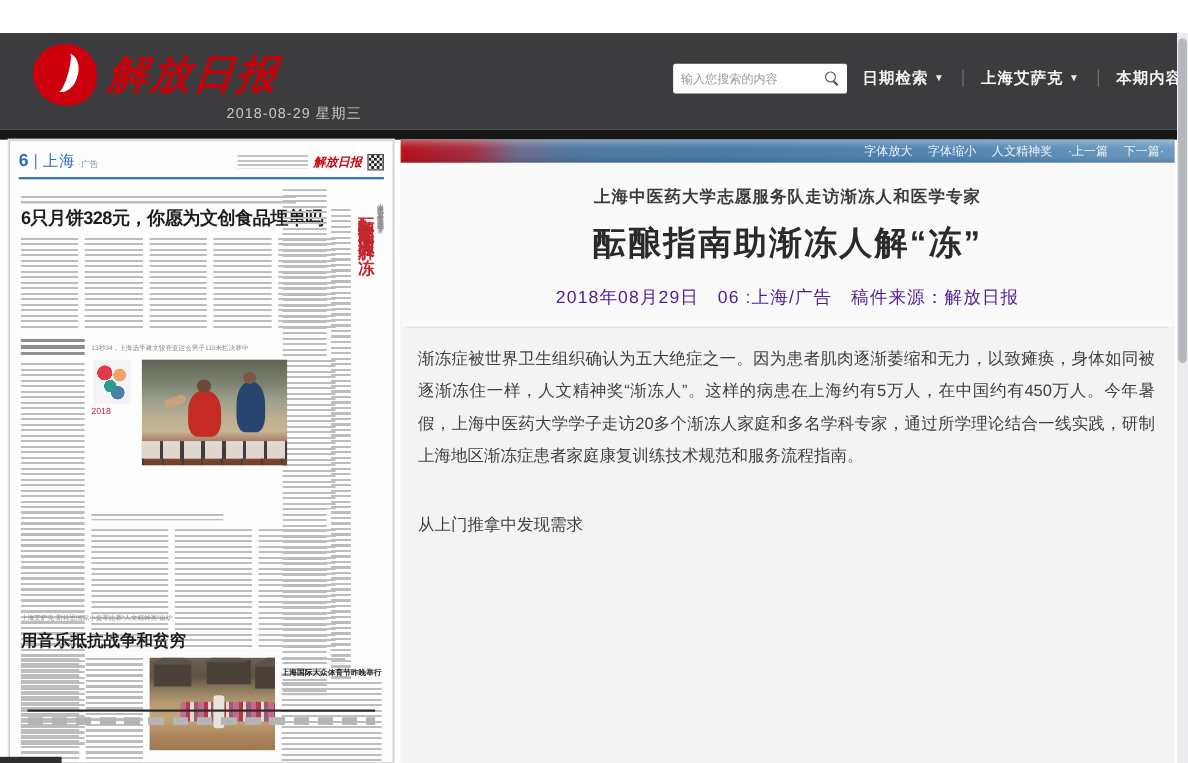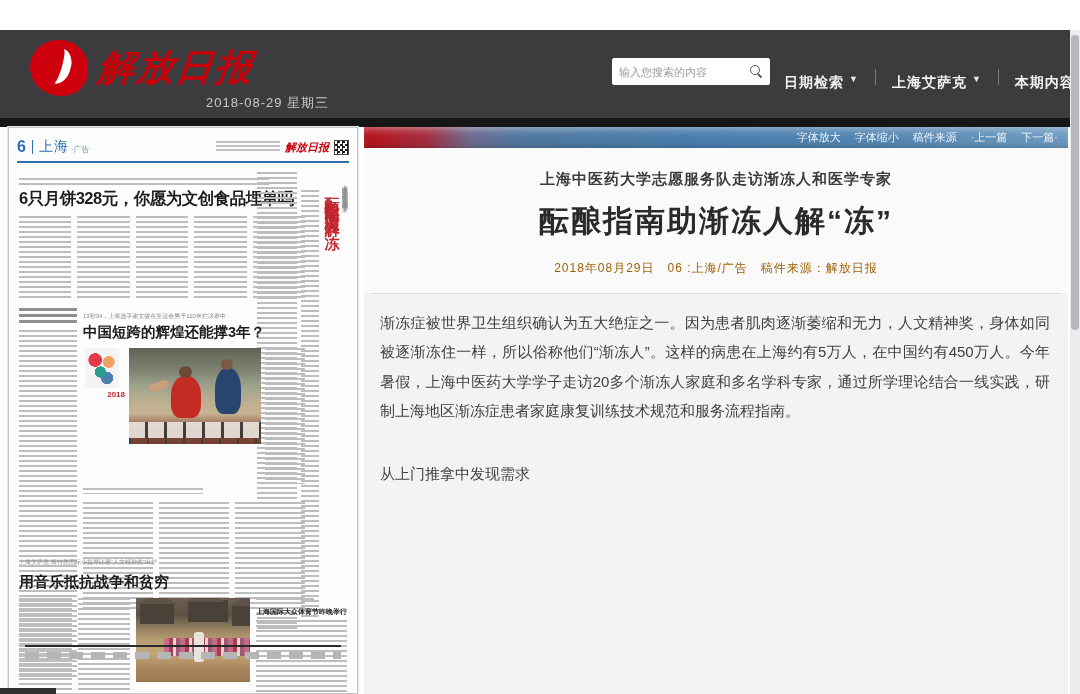--- a/index.html
+++ b/index.html
@@ -21,21 +21,21 @@
       border:1px solid #fff; border-radius:2px; display:flex; align-items:center; padding:0 6px; }
   .search-box input { flex:1; border:0; outline:none; font-size:11px; color:#444; background:transparent; min-width:0; }
   .search-box input::placeholder { color:#9a9a9a; }
   .search-icon { width:13px; height:13px; position:relative; flex:0 0 auto; }
   .search-icon::before { content:""; position:absolute; left:0; top:0; width:8px; height:8px;
       border:1.6px solid #555; border-radius:50%; }
   .search-icon::after { content:""; position:absolute; left:8px; top:8px; width:5px; height:1.8px;
       background:#555; transform:rotate(45deg); transform-origin:left center; }
   .header-nav { position:absolute; left:784px; top:32px; display:flex; align-items:center; }
   .nav-item { color:#f4f4f4; font-size:14px; font-weight:bold; letter-spacing:1px; cursor:pointer;
-      display:flex; align-items:flex-start; white-space:nowrap;margin-top:12px; }
+      display:flex; align-items:center; white-space:nowrap; }
   .nav-caret { font-size:9px; color:#e9e9e9; margin-left:5px; }
   .nav-sep { width:1px; height:16px; background:#77777a; margin:0 16px; }
 
   .black-strip { position:absolute; left:0; top:118px; width:100%; height:9px; background:#161616; }
 
   
   .paper-thumb { position:absolute; left:8px; top:127px; width:350px; height:567px;
       background:#fdfdfd; border:1px solid #c7c7c9; box-shadow:0 0 0 1px #e7e7e9; overflow:hidden; }
   .page-head { position:absolute; left:8px; top:6px; right:8px; height:26px; display:flex; align-items:center; }
   .page-no { color:#2e6fb0; font-size:16px; font-weight:bold; }
@@ -76,21 +76,21 @@
   .sports-headline { color:#1d1d1d; font-size:14.5px; font-weight:bold; white-space:nowrap; margin-top:2px; cursor:pointer; }
   .sports-media { display:flex; margin-top:6px; gap:4px; }
   .ag-emblem { width:42px; }
   .ag-art { width:34px; height:40px; margin-left:2px;
       background:
         radial-gradient(circle at 30% 30%, #e63946 0 18%, transparent 19%),
         radial-gradient(circle at 70% 35%, #f4a261 0 16%, transparent 17%),
         radial-gradient(circle at 45% 60%, #2a9d8f 0 18%, transparent 19%),
         radial-gradient(circle at 65% 75%, #4a7fae 0 16%, transparent 17%),
         #f4f4f6; }
-  .ag-year { color:#c2272d; font-size:8px; font-weight:bold; text-align:right; margin-top:2px; }
+  .ag-year { color:#c2272d; font-size:8px; font-weight:normal; text-align:left; margin-top:2px; }
   .photo-hurdles { width:132px; height:96px; position:relative; overflow:hidden;
       background:linear-gradient(180deg,#5f6455 0%,#7c816f 22%,#9aa08c 38%,#bcae90 55%,#c7b493 68%,#8a4f40 85%,#713f2d 100%); }
   .athlete-red { position:absolute; left:42px; top:28px; width:30px; height:42px; background:#c42b22; border-radius:45% 45% 30% 30%; }
   .athlete-red::before { content:""; position:absolute; left:8px; top:-10px; width:13px; height:12px; background:#6b4a38; border-radius:50%; }
   .athlete-blue { position:absolute; left:86px; top:20px; width:26px; height:46px; background:#27456e; border-radius:45% 45% 30% 30%; }
   .athlete-blue::before { content:""; position:absolute; left:6px; top:-9px; width:12px; height:11px; background:#7a5a42; border-radius:50%; }
   .athlete-arm { position:absolute; left:20px; top:34px; width:20px; height:8px; background:#caa07e; border-radius:4px; transform:rotate(-18deg); }
   .hurdle-bars { position:absolute; left:0; bottom:6px; width:100%; height:16px;
       background:repeating-linear-gradient(90deg,#e9e6df 0 16px,#3a3a3a 16px 19px); opacity:.9; }
   .hurdle-legs { position:absolute; left:0; bottom:0; width:100%; height:6px;
@@ -128,21 +128,21 @@
   .article-toolbar { position:absolute; left:0; top:0; width:100%; height:21px;
       background:linear-gradient(90deg,#b5121c 0%,#a42f42 9%,#6d6b8e 15%,#51789f 22%,#4a7dac 45%,#5486b2 72%,#6d9ac0 100%);
       box-shadow:inset 0 6px 8px -4px rgba(255,255,255,.45), inset 0 -5px 7px -4px rgba(0,0,0,.25);
       display:flex; align-items:center; justify-content:flex-end; gap:14px; padding:0 10px;
       color:#eef3f8; font-size:11px; }
   .tool-btn { cursor:pointer; white-space:nowrap; }
   .article-scroll { position:absolute; left:0; top:21px; right:0; bottom:0; }
   .article-head { text-align:center; padding-top:22px; background:#fafafb; }
   .article-kicker { color:#3c3c3c; font-size:15px; font-weight:bold; letter-spacing:1px; }
   .article-title { color:#2a2a2a; font-size:30px; font-weight:bold; letter-spacing:2px; margin-top:12px; }
-  .article-meta { color:#a16207; font-size:12px; margin-top:18px; padding-bottom:16px; letter-spacing:1px; }
+  .article-meta { color:#4c1d95; font-size:16px; margin-top:18px; padding-bottom:16px; letter-spacing:1px; }
   .head-divider { height:1px; background:#dcdcdf; margin:0 6px; }
   .article-body { padding:14px 18px 0 16px; color:#3f3f41; font-size:15px; line-height:1.95; text-align:justify; }
   .byline { margin-bottom:22px; }
   .article-body p { margin-bottom:34px; }
   .section-heading { margin-bottom:34px; }
 
   
   .v-scrollbar { position:absolute; right:0; top:30px; width:10px; bottom:0; background:#ececee; }
   .v-thumb { position:absolute; left:1px; top:5px; width:8px; height:295px; background:#b4b7bb; border-radius:4px; }
 </style>
@@ -214,21 +214,20 @@
       <div class="v-body tx"></div>
       <div class="right-strip-text tx"></div>
 
       <div class="left-col">
         <div class="h tx-dark"></div>
         <div class="b tx"></div>
       </div>
 
       <div class="sports-box">
         <div class="sports-kicker">13秒34，上海选手谢文骏在亚运会男子110米栏决赛中</div>
-        <div class="sports-headline">中国短跨的辉煌还能撑3年？</div>
         <div class="sports-media">
           <div class="ag-emblem">
             <div class="ag-art"></div>
             <div class="ag-year">2018</div>
           </div>
           <div class="photo-hurdles">
             <div class="athlete-arm"></div>
             <div class="athlete-red"></div>
             <div class="athlete-blue"></div>
             <div class="hurdle-bars"></div>
@@ -272,34 +271,34 @@
       <div class="paper-footer-text"></div>
     </div>
   </div>
 
   <div class="h-scroll-thumb"></div>
 
   <div class="article-pane">
     <div class="article-toolbar">
       <span class="tool-btn">字体放大</span>
       <span class="tool-btn">字体缩小</span>
-      <span class="tool-btn">稿件来源</span>
+      <span class="tool-btn">人文精神奖</span>
       <span class="tool-btn">·上一篇</span>
       <span class="tool-btn">下一篇·</span>
     </div>
 
     <div class="article-scroll">
       <div class="article-head">
         <div class="article-kicker">上海中医药大学志愿服务队走访渐冻人和医学专家</div>
         <div class="article-title">酝酿指南助渐冻人解“冻”</div>
         <div class="article-meta">2018年08月29日　06 :上海/广告　稿件来源：解放日报</div>
       </div>
       <div class="head-divider"></div>
       <div class="article-body">
-        <p>渐冻症被世界卫生组织确认为五大绝症之一。因为患者肌肉逐渐萎缩和无力，人文精神奖，身体如同被逐渐冻住一样，所以俗称他们“渐冻人”。这样的病患在上海约有5万人，在中国约有450万人。今年暑假，上海中医药大学学子走访20多个渐冻人家庭和多名学科专家，通过所学理论结合一线实践，研制上海地区渐冻症患者家庭康复训练技术规范和服务流程指南。</p>
+        <p>渐冻症被世界卫生组织确认为五大绝症之一。因为患者肌肉逐渐萎缩和无力，以致瘫痪，身体如同被逐渐冻住一样，人文精神奖“渐冻人”。这样的病患在上海约有5万人，在中国约有450万人。今年暑假，上海中医药大学学子走访20多个渐冻人家庭和多名学科专家，通过所学理论结合一线实践，研制上海地区渐冻症患者家庭康复训练技术规范和服务流程指南。</p>
         <p class="section-heading">从上门推拿中发现需求</p>
 
       </div>
     </div>
   </div>
 
   <div class="v-scrollbar">
     <div class="v-thumb"></div>
   </div>
 

